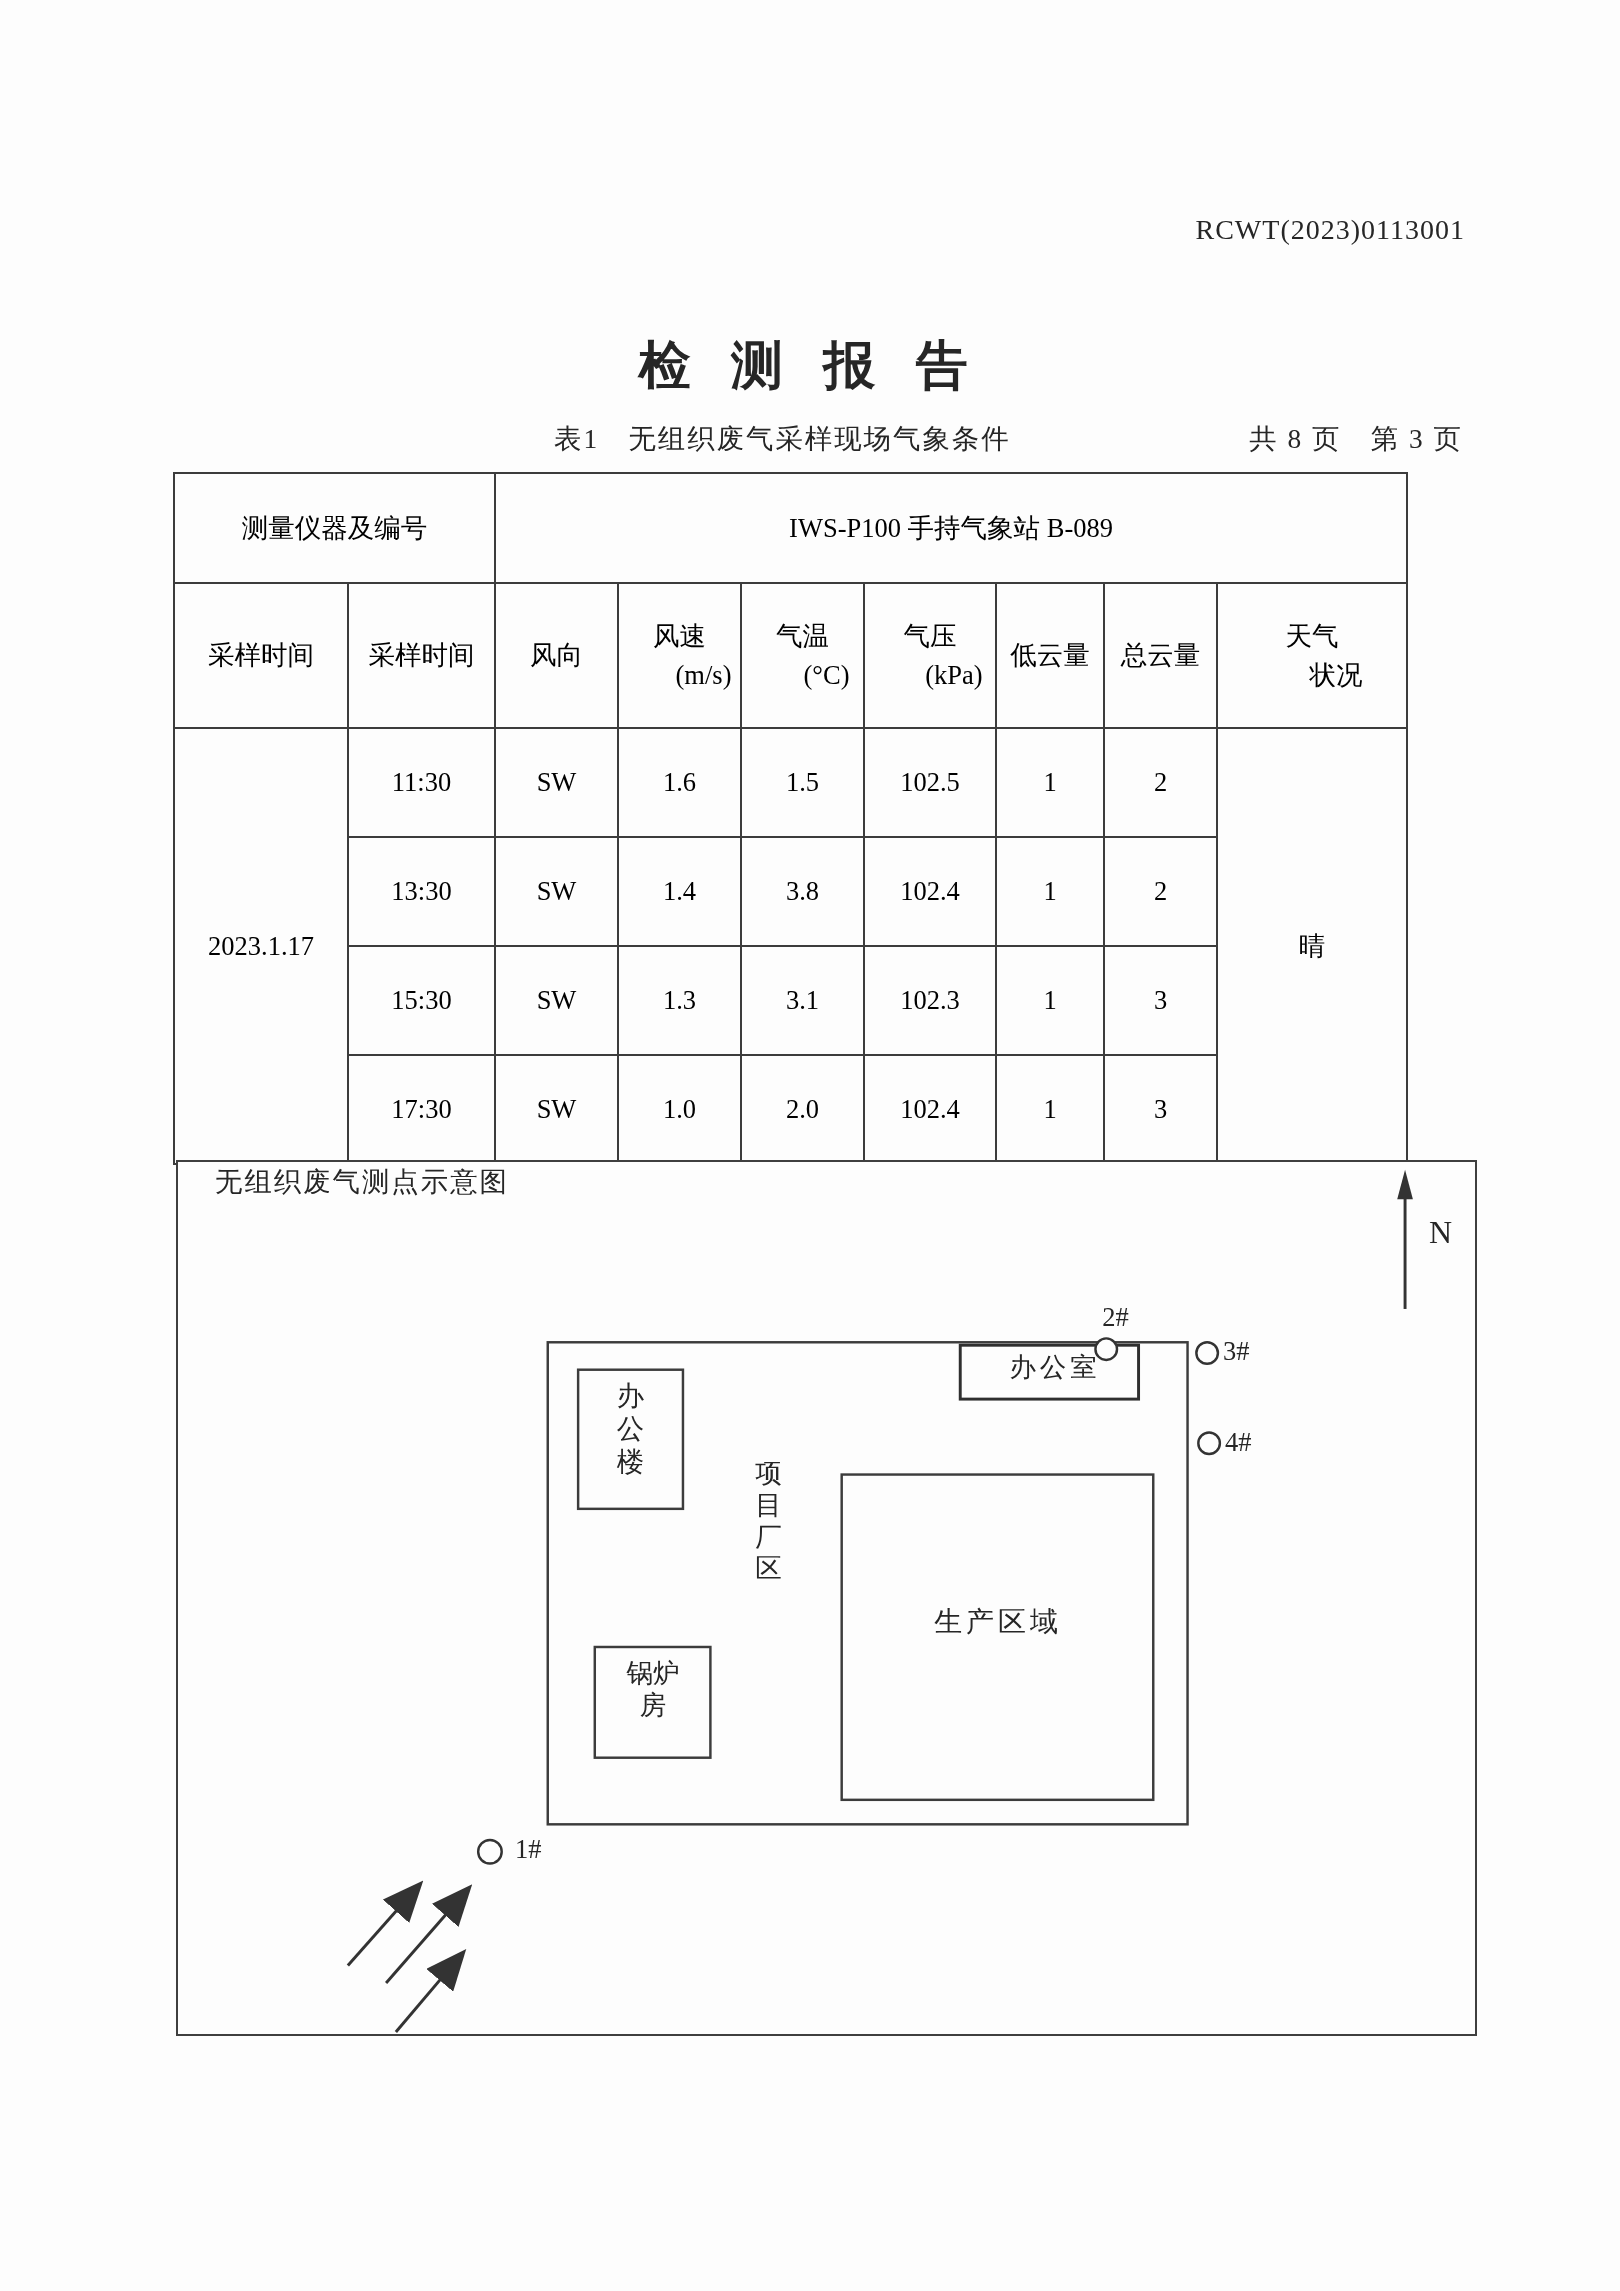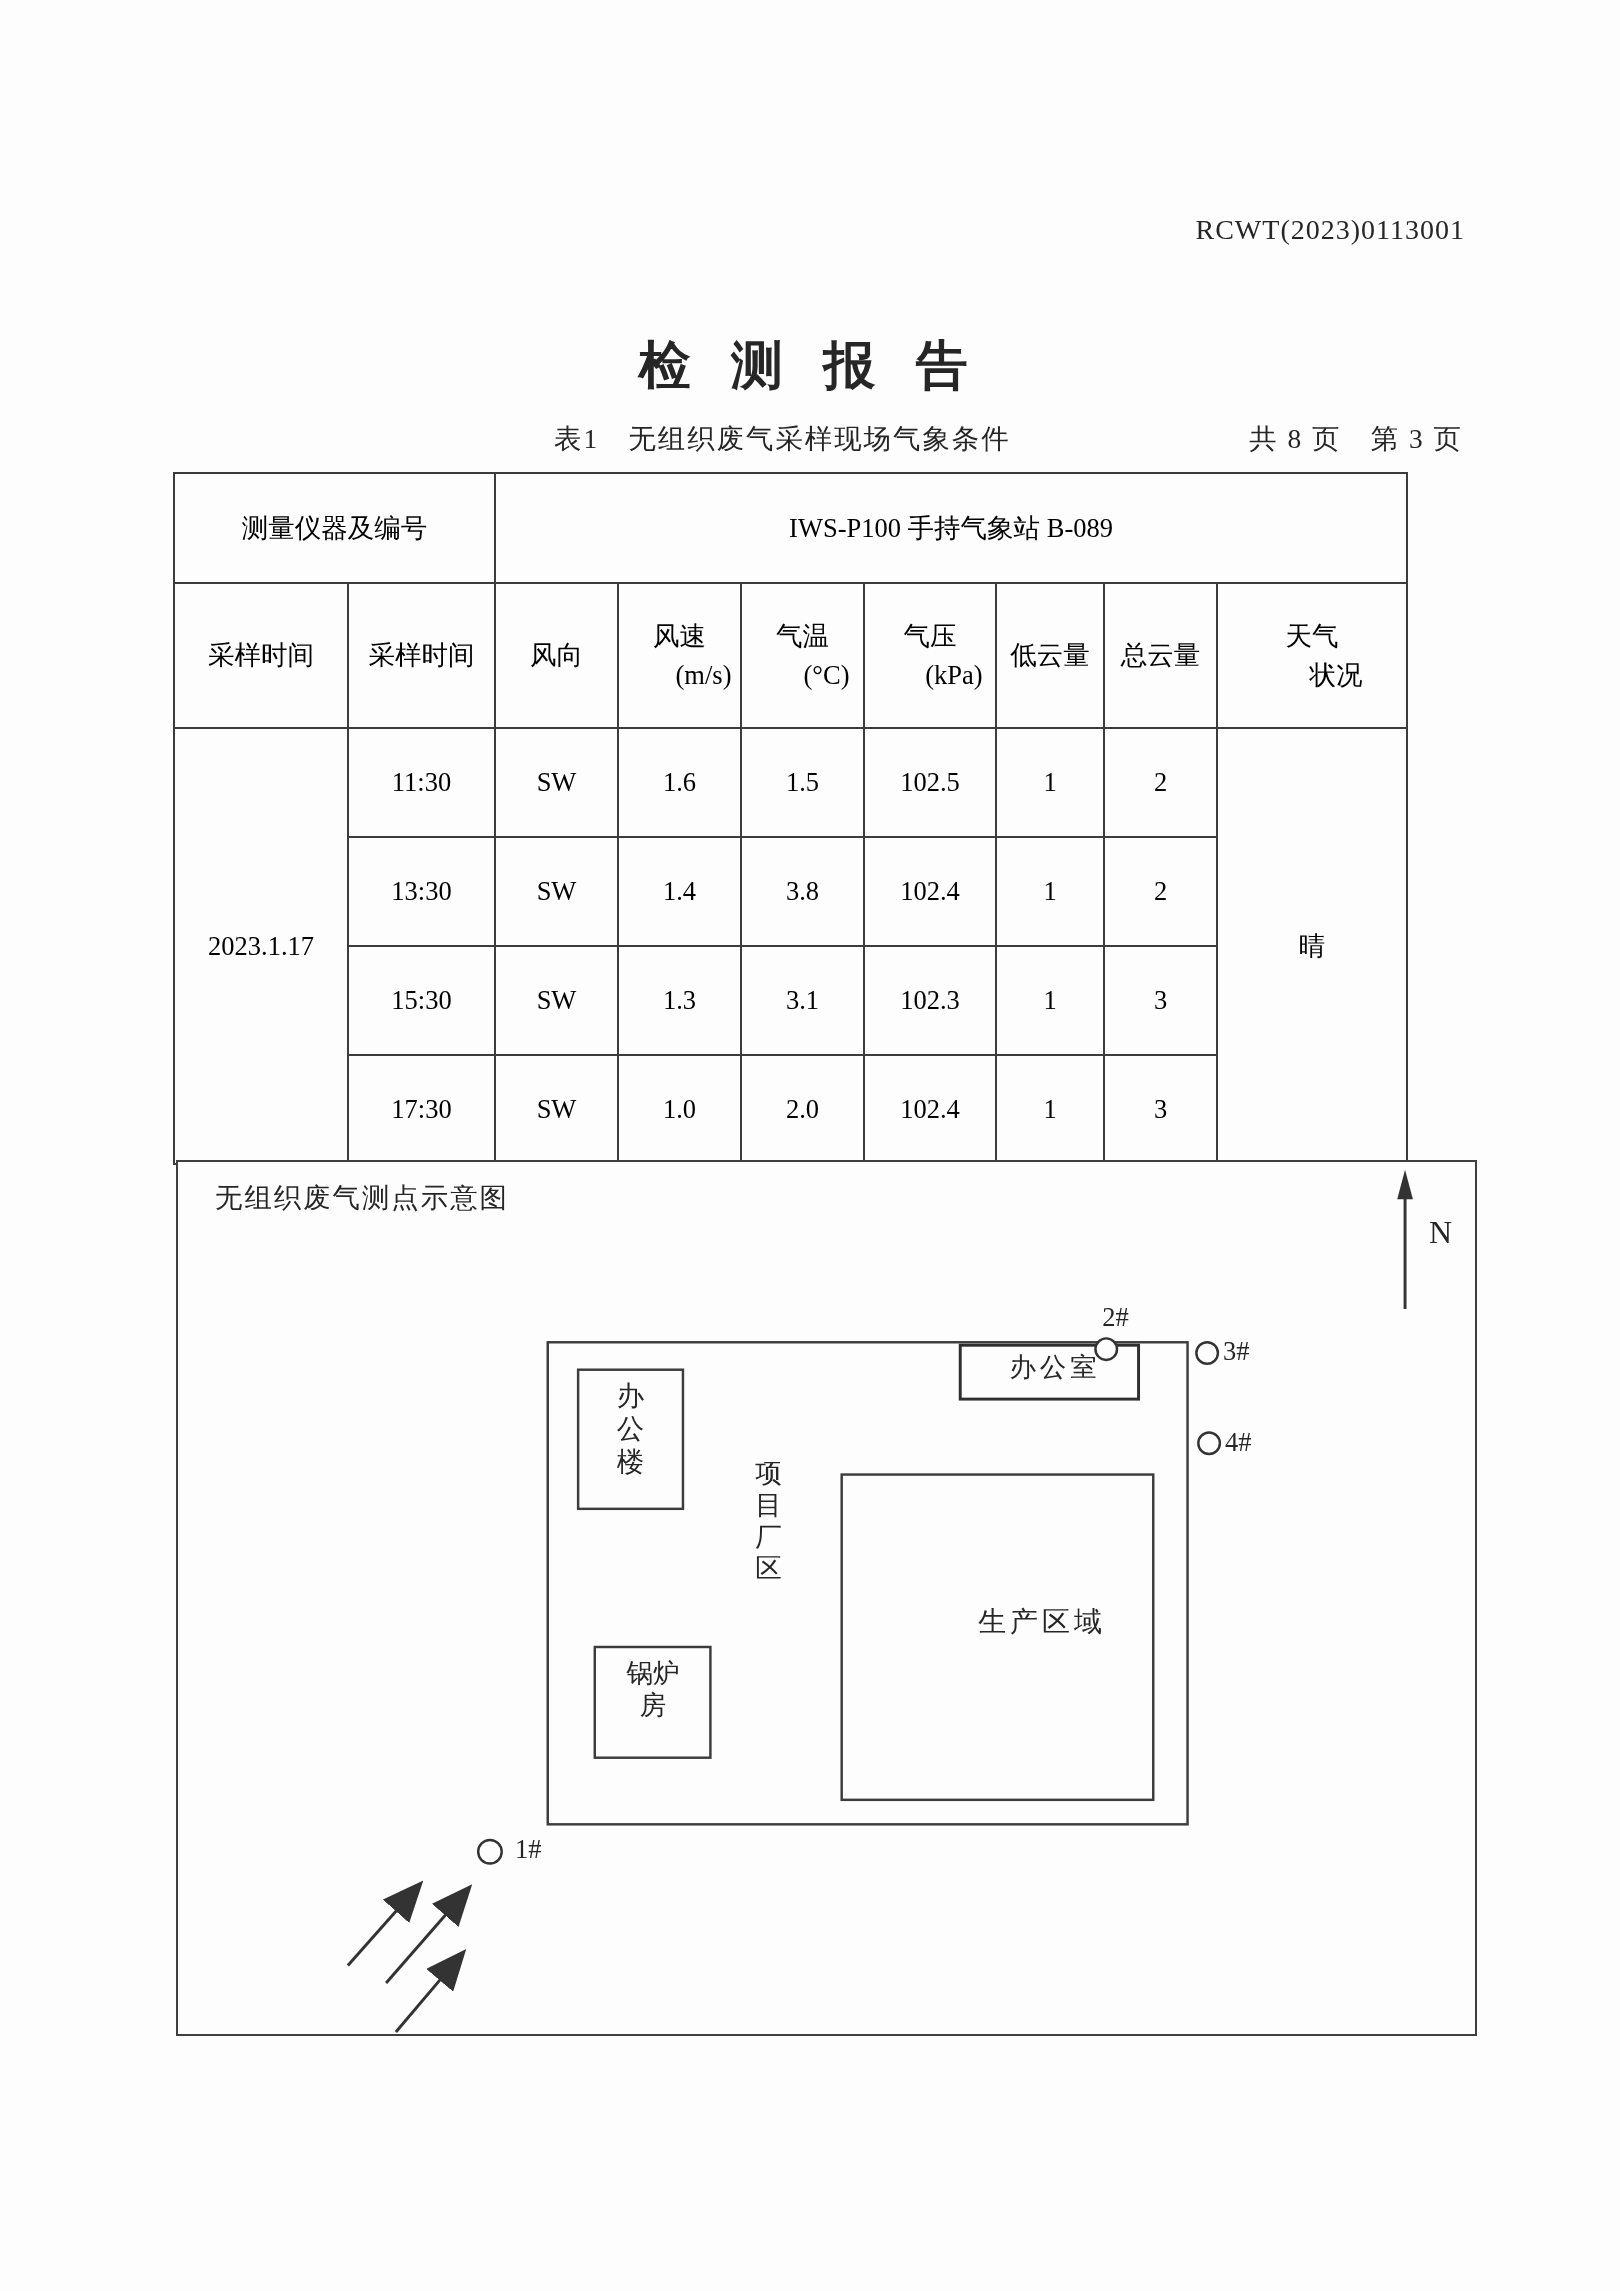--- a/index.html
+++ b/index.html
@@ -46,34 +46,34 @@
   tr.r-head td{ height:143px; }
   tr.r-data td{ height:107px; }
   .hsub{ display:block;margin-left:48px; }
   
   .fig{
     position:absolute; left:176px; top:1160px;
     width:1297px; height:872px;
     border:2px solid #3f3f3f; background:#fdfdfd;
   }
   .fig .lbl{ position:absolute; line-height:1.2; }
-  .fig-title{ left:37px; top:20px; font-size:27.4px; letter-spacing:2px; }
+  .fig-title{ left:37px; top:4px; font-size:27.4px; letter-spacing:2px; }
   .north-label{ left:1251px; top:51px; font-size:32px; }
   .office-room-label{ left:782px; top:190px; width:190px; text-align:center; font-size:26.5px; letter-spacing:3.9px; }
   .office-building-label{
     left:400px; top:218px; width:105px; text-align:center;
     font-size:27.4px; line-height:43px; word-break:break-all;
   }
   .office-building-label .oneCol{ display:inline-block; width:33px; }
   .site-label{
     left:561px; top:296px; width:59px; text-align:center;
     font-size:26.5px; line-height:41px; word-break:break-all;
   }
   .site-label .oneCol{ display:inline-block; width:31px; }
-  .production-label{ left:664px; top:443px; width:312px; text-align:center; font-size:28px; letter-spacing:3.9px;padding-left:44px; }
+  .production-label{ left:664px; top:443px; width:312px; text-align:center; font-size:28px; letter-spacing:3.9px; }
   .boiler-label{
     left:417px; top:496px; width:116px; text-align:center;
     font-size:26.5px; line-height:47px; word-break:break-all;
   }
   .boiler-label .oneCol{ display:inline-block; width:74px; }
   .pt-label{ font-size:26.5px; }
   .pt1{ left:337px; top:672px; }
   .pt2{ left:910px; top:140px; width:55px; text-align:center; }
   .pt3{ left:1045px; top:174px; }
   .pt4{ left:1047px; top:265px; }

